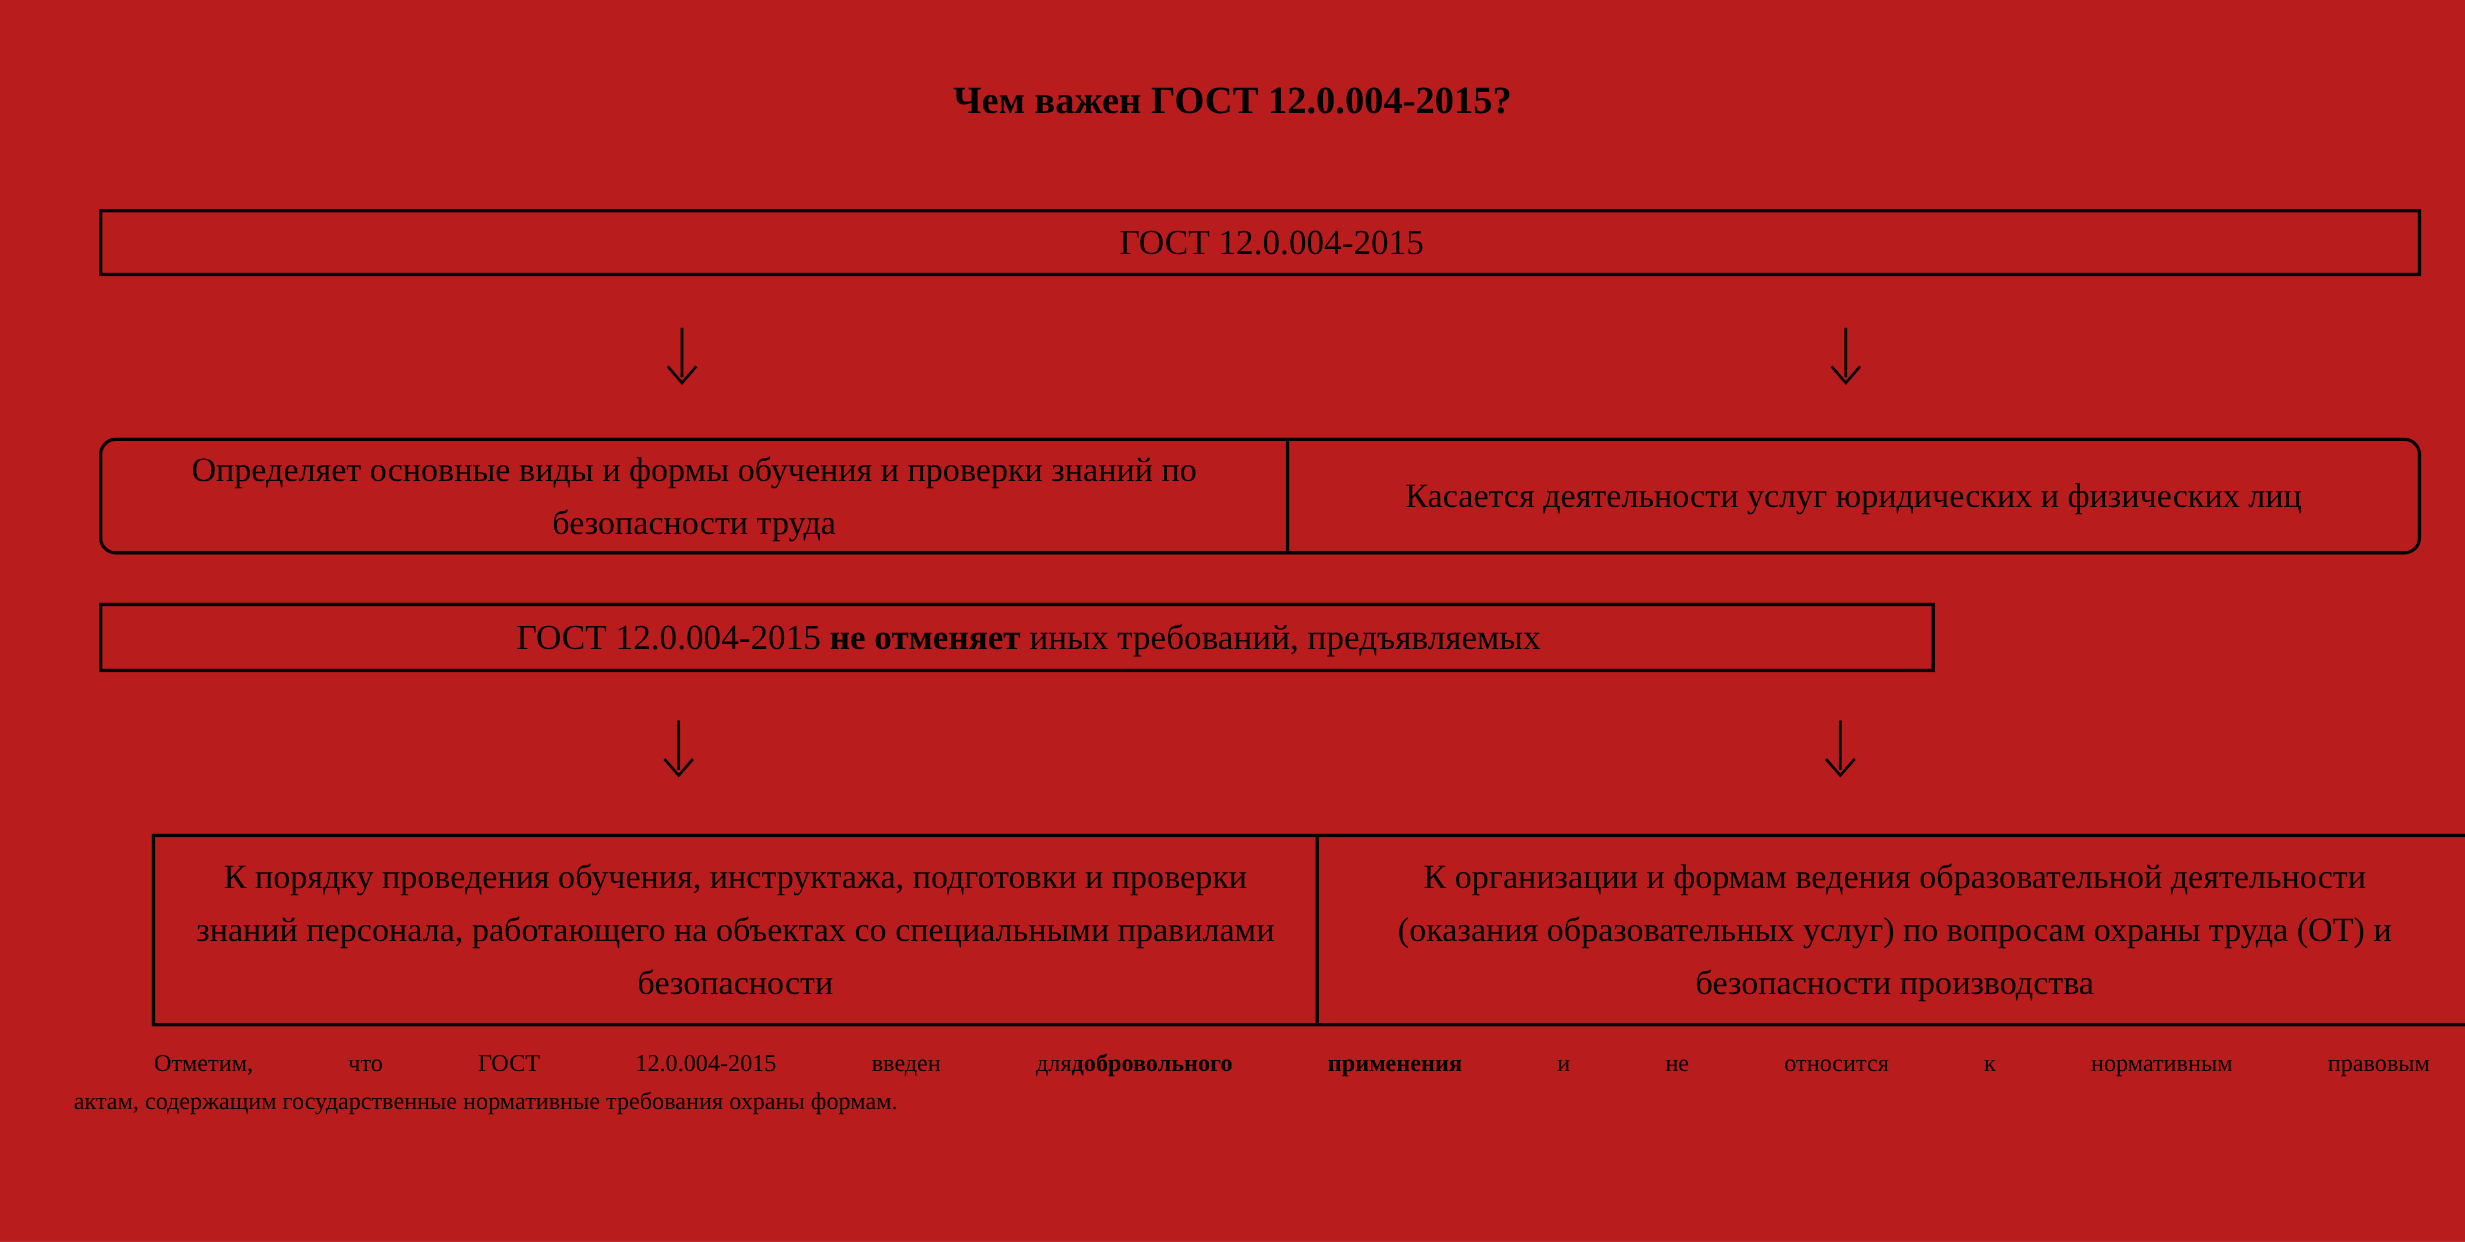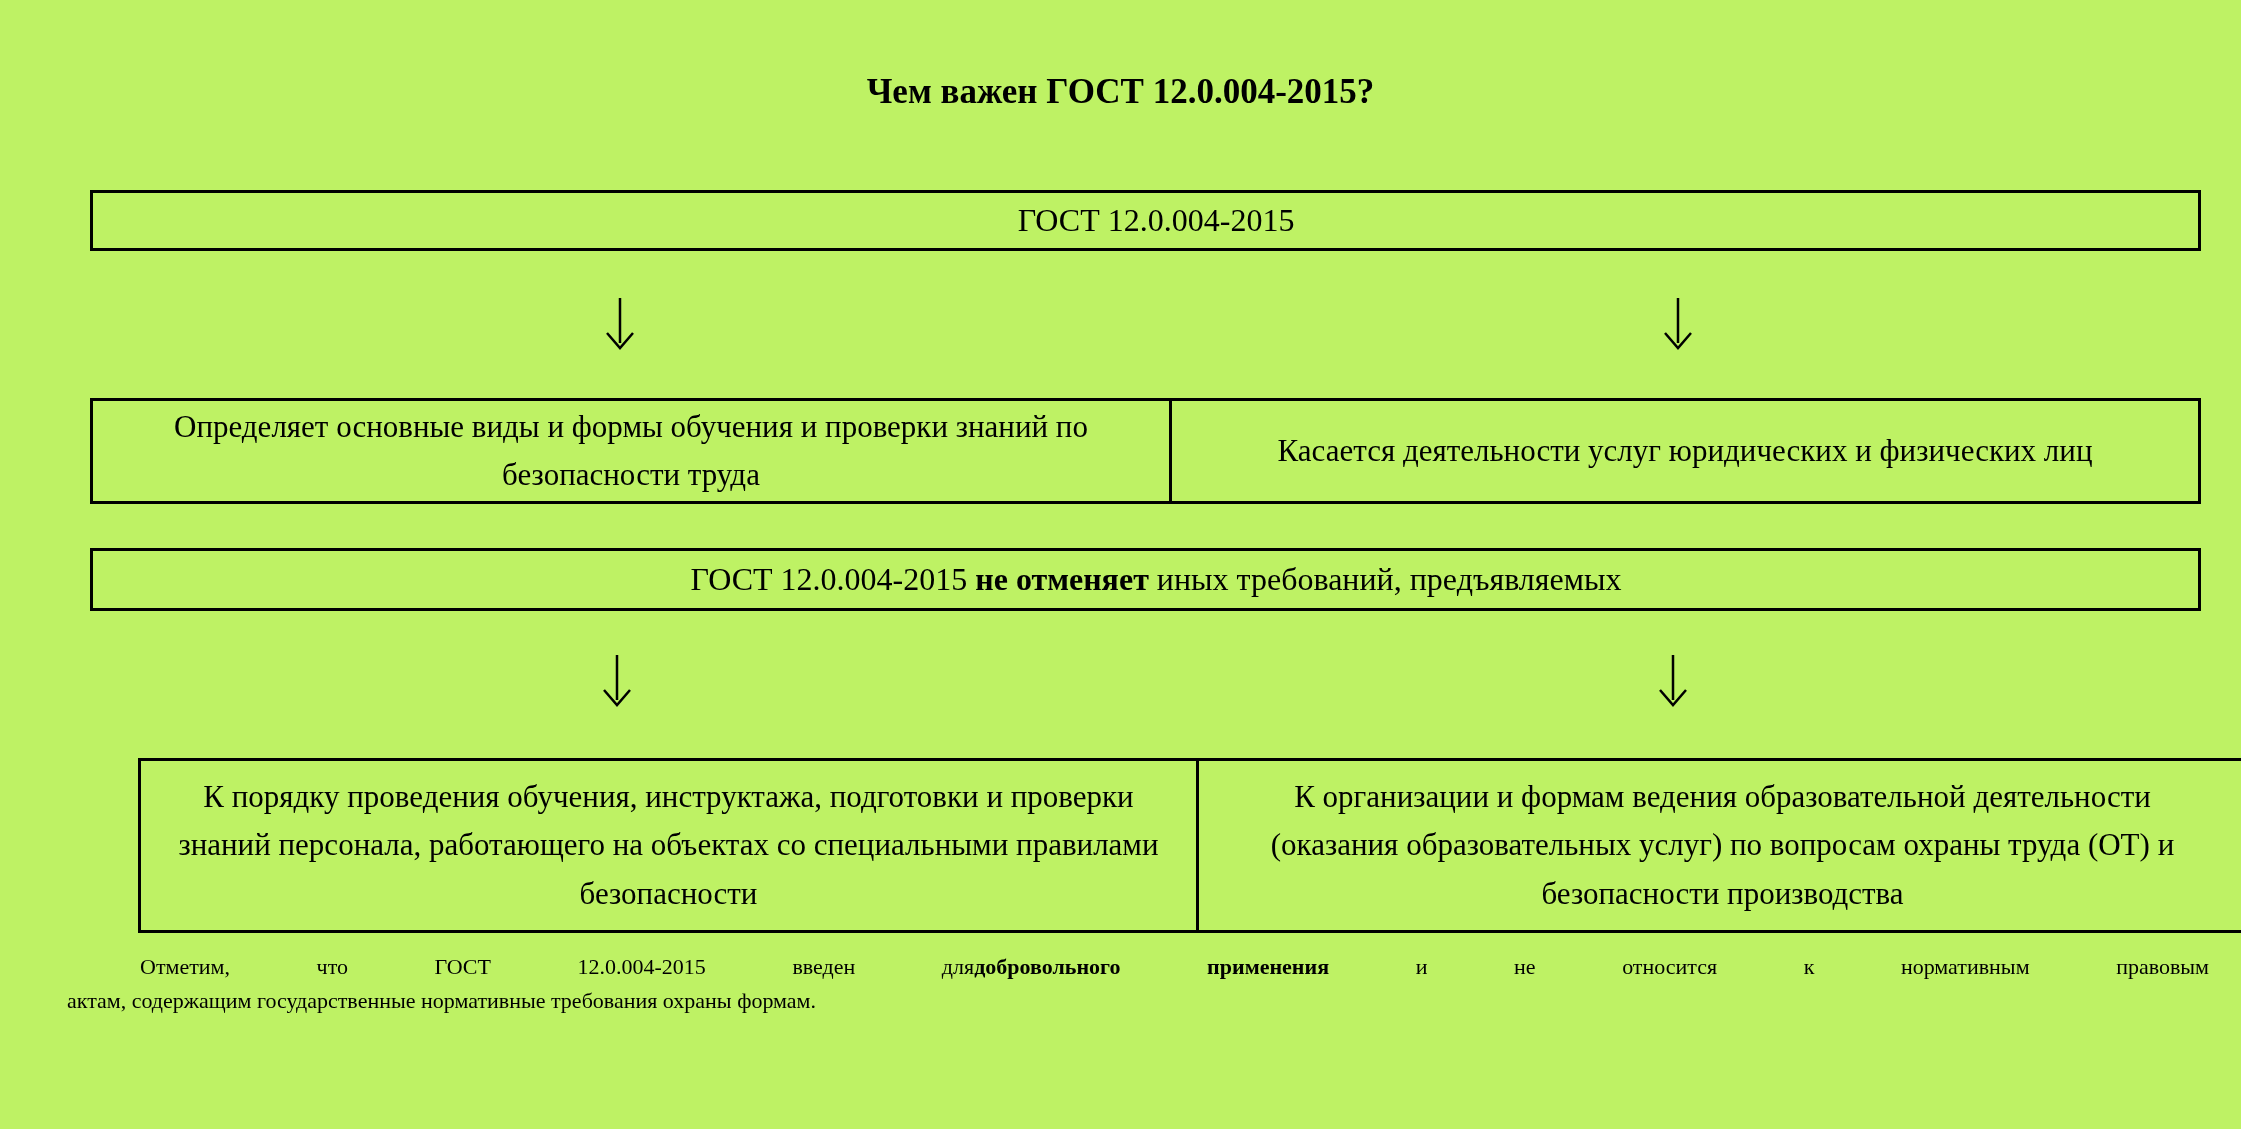--- a/index.html
+++ b/index.html
@@ -3,45 +3,45 @@
 <meta charset="utf-8">
 <style>
   * { margin: 0; padding: 0; box-sizing: border-box; }
   html, body { background: #ffffff; }
   body {
     width: 2241px; height: 1129px;
     position: relative;
     font-family: "Liberation Serif", serif;
     color: #000000;
   }
-  .page { position: absolute; inset: 0; background: #bef264; }
+  .page { position: absolute; inset: 0; background: #b91c1c; }
 
   .title {
     position: absolute; top: 72px; left: 0; width: 100%;
     text-align: center; font-weight: bold; font-size: 35px;
   }
 
   .box {
     position: absolute;
     border: 3px solid #000000;
     display: flex; align-items: center; justify-content: center;
     text-align: center;
     padding-left: 21px;
   }
   .box-text { width: 100%; text-align: center; }
 
   .box-top    { left: 90px; top: 190px; width: 2111px; height: 61px; font-size: 32px; }
-  .box-middle { left: 90px; top: 548px; width: 2111px; height: 63px; font-size: 32px; }
+  .box-middle { left: 90px; top: 548px; width: 1669px; height: 63px; font-size: 32px; }
 
   .row {
     position: absolute; left: 90px; width: 2111px;
     border: 3px solid #000000;
     display: flex; align-items: stretch;
   }
-  .row-1 { top: 398px; height: 106px; }
+  .row-1 { top: 398px; height: 106px; border-radius: 15px; }
   .row-2 { top: 758px; height: 175px; margin-left: 48px; }
   .cell {
     display: flex; align-items: center; justify-content: center;
     text-align: center; font-size: 31px; line-height: 1.55;
     padding: 0 28px;
   }
   .cell-right { flex: 1; border-left: 3px solid #000000; }
   .row-1 .cell-left { width: 1076px; }
   .row-2 .cell-left { width: 1055px; }
 

